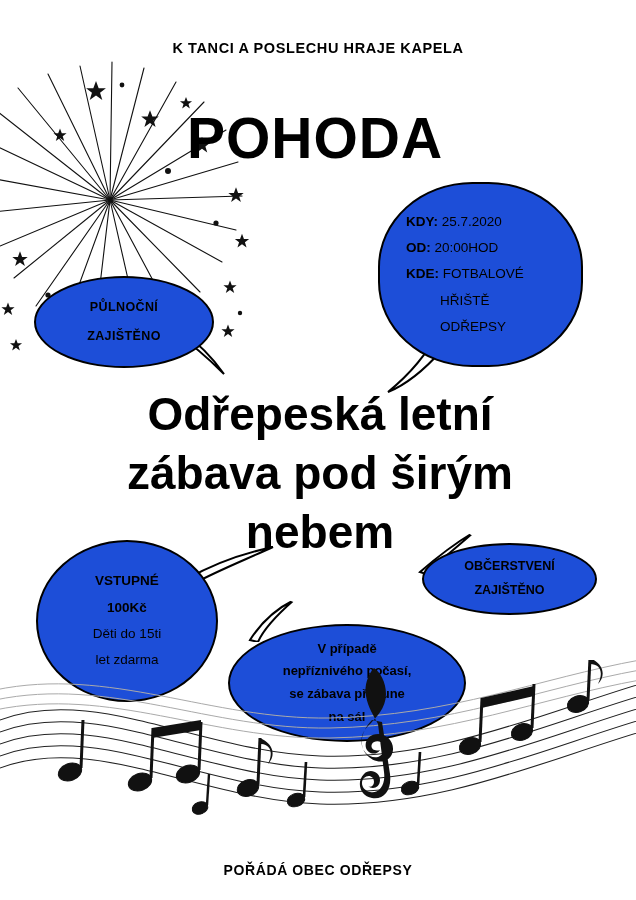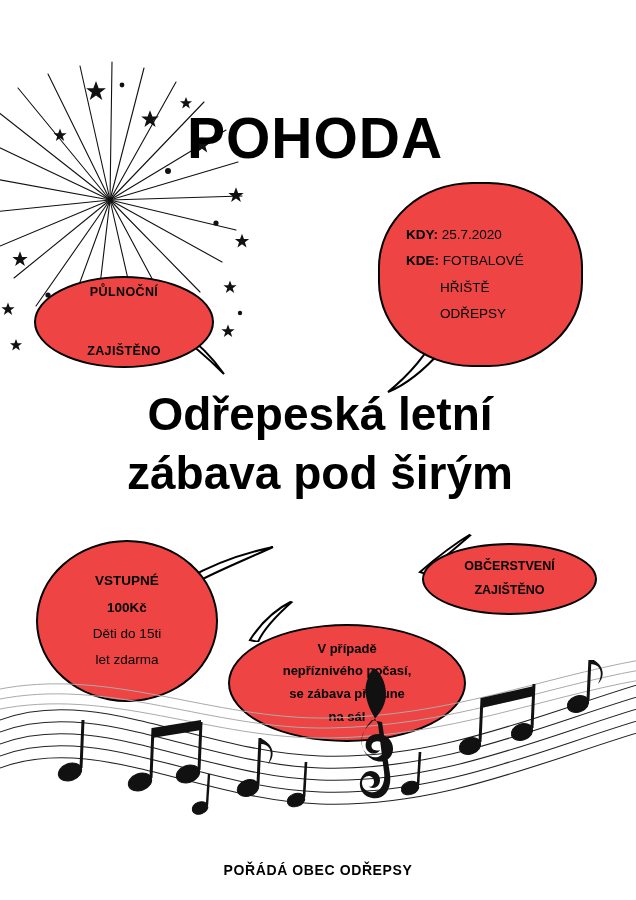--- a/index.html
+++ b/index.html
@@ -69,21 +69,21 @@
     font-weight: 700;
   }
   .main-title .l1 { display: block; }
   .main-title .l2 { display: block; }
   .main-title .l3 { display: block; }
 
   
   .bubble {
     position: absolute;
     border: 2px solid #000;
-    background: #ef4444;
+    background: #1d4ed8;
     border-radius: 50%;
     display: flex;
     flex-direction: column;
     align-items: center;
     justify-content: center;
     text-align: center;
     box-sizing: border-box;
   }
   .bubble-info {
     left: 378px;
@@ -109,21 +109,20 @@
 
   .bubble-fireworks {
     left: 34px;
     top: 276px;
     width: 180px;
     height: 92px;
     font-size: 12.5px;
     font-weight: bold;
     line-height: 2.3;
     letter-spacing: 0.4px;
-    justify-content: space-between;
   }
   .fw-tail {
     position: absolute;
     left: 172px;
     top: 330px;
     width: 56px;
     height: 46px;
   }
 
   .bubble-price {
@@ -196,20 +195,21 @@
     font-size: 14px;
     font-weight: bold;
     letter-spacing: 0.6px;
   }
 </style>
 </head>
 <body>
 
 <div class="poster">
 
+  <div class="header-line">K TANCI A POSLECHU HRAJE KAPELA</div>
 
   <div class="fireworks">
     <svg width="330" height="340" viewBox="0 0 330 340" xmlns="http://www.w3.org/2000/svg">
       <g stroke="#111" stroke-width="1.1" fill="none" stroke-linecap="round">
         <g transform="translate(120,155)">
           <line x1="0" y1="0" x2="-112" y2="-88"></line>
           <line x1="0" y1="0" x2="-118" y2="-56"></line>
           <line x1="0" y1="0" x2="-120" y2="-22"></line>
           <line x1="0" y1="0" x2="-118" y2="12"></line>
           <line x1="0" y1="0" x2="-110" y2="46"></line>
@@ -286,39 +286,44 @@
   <svg class="info-tail" viewBox="0 0 60 66" xmlns="http://www.w3.org/2000/svg">
     <path d="M52,2 C42,22 24,44 2,62 C22,54 40,38 56,20 Z" fill="#fff" stroke="#000" stroke-width="2"></path>
     <path d="M52,0 L58,12" stroke="#fff" stroke-width="4"></path>
   </svg>
   <div class="bubble bubble-info">
     <div class="row">
       <b>KDY:</b>
       <span>25.7.2020</span>
     </div>
     <div class="row">
+      <b>OD:</b>
+      <span>20:00HOD</span>
+    </div>
+    <div class="row">
       <b>KDE:</b>
       <span>FOTBALOVÉ</span>
     </div>
     <div class="row" style="padding-left:34px">HŘIŠTĚ</div>
     <div class="row" style="padding-left:34px">ODŘEPSY</div>
   </div>
 
   <svg class="fw-tail" viewBox="0 0 56 46" xmlns="http://www.w3.org/2000/svg">
     <path d="M2,2 C20,14 36,28 52,44 C38,24 22,10 8,0 Z" fill="#fff" stroke="#000" stroke-width="2"></path>
     <path d="M0,0 L10,2" stroke="#fff" stroke-width="4"></path>
   </svg>
   <div class="bubble bubble-fireworks">
     <div>PŮLNOČNÍ</div>
     <div>ZAJIŠTĚNO</div>
   </div>
 
   <div class="main-title">
     <span class="l1">Odřepeská letní</span>
     <span class="l2">zábava pod širým</span>
+    <span class="l3">nebem</span>
   </div>
 
   <svg class="price-tail" viewBox="0 0 90 40" xmlns="http://www.w3.org/2000/svg">
     <path d="M2,34 C30,18 60,8 88,2 C62,14 32,26 10,38 Z" fill="#fff" stroke="#000" stroke-width="2"></path>
     <path d="M0,30 L2,40" stroke="#fff" stroke-width="5"></path>
   </svg>
   <div class="bubble bubble-price">
     <div class="strong">VSTUPNÉ</div>
     <div class="strong">100Kč</div>
     <div>Děti do 15ti</div>

